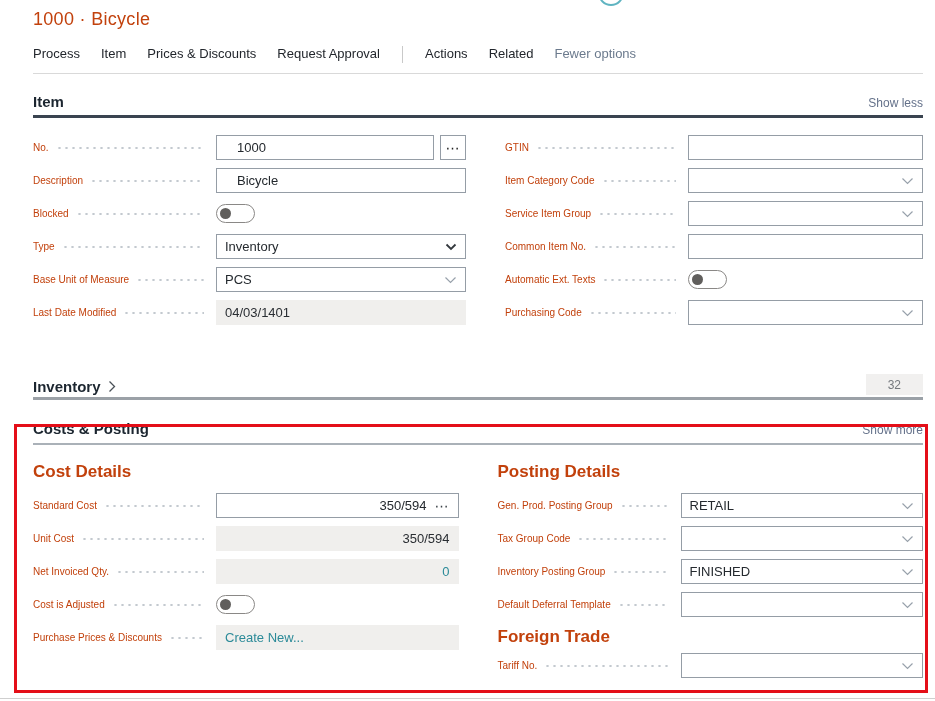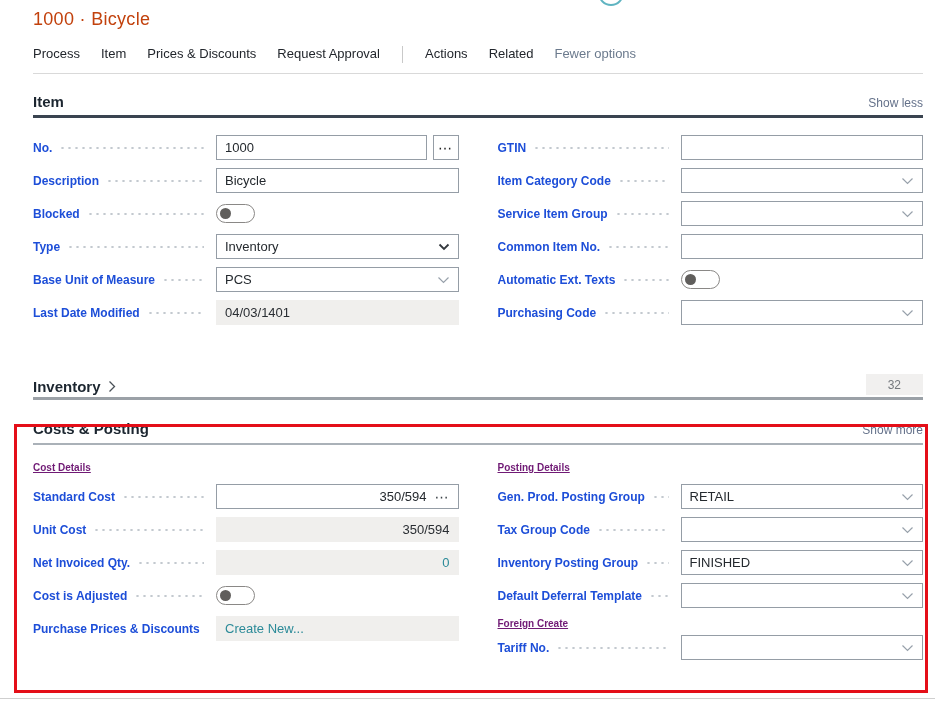--- a/index.html
+++ b/index.html
@@ -22,27 +22,27 @@
   .sec-head { display:flex; justify-content:space-between; align-items:baseline; margin-top:19px; }
   .sec-title { font-size:15px; font-weight:700; color:#1c2630; cursor:pointer; }
   .show-link { font-size:12px; color:#64718a; cursor:pointer; }
   .item-rule { height:3px; background:#3a4450; margin-top:5px; margin-bottom:17px; }
   .costs-rule { height:2px; background:#aab1b8; margin-top:6px; margin-bottom:17px; }
 
   .cols { display:grid; grid-template-columns:1fr 1fr; column-gap:39px; }
 
   .frow { display:flex; align-items:center; height:25px; margin-bottom:8px; }
   .lab { width:183px; flex:none; display:flex; align-items:center; min-width:0; }
-  .lab-t { font-size:12px; color:#1d4ed8; white-space:nowrap; padding-right:7px;font-weight:bold; }
+  .lab-t { font-size:10px; color:#c2410c; white-space:nowrap; padding-right:7px; }
   .dots { flex:1; height:2px; margin-right:12px;
           background:radial-gradient(circle,#c3c9cf 1px,transparent 1.3px);
           background-size:7px 2px; background-repeat:repeat-x; }
   .ctl { flex:1; display:flex; align-items:center; min-width:0; }
 
-  .inp { flex:1; height:25px; border:1px solid #959da6; padding:0 8px; font-size:13px;
+  .inp { flex:1; height:25px; border:1px solid #959da6; padding:0 20px; font-size:13px;
          color:#24292e; background:#fff; font-family:"Liberation Sans",sans-serif; min-width:0; }
 
   .combo { flex:1; height:25px; border:1px solid #959da6; background:#fff; display:flex;
            align-items:center; padding:0 8px; cursor:pointer; min-width:0; }
   .combo .val { flex:1; font-size:13px; color:#24292e; white-space:nowrap; overflow:hidden; }
   .combo svg { flex:none; }
 
   .ro { flex:1; height:25px; background:#f0efed; display:flex; align-items:center;
         padding:0 9px; font-size:13px; color:#2a2e33; min-width:0; }
   .ro.num { justify-content:flex-end; }
@@ -59,21 +59,21 @@
   .knob { position:absolute; left:3px; top:3px; width:11px; height:11px; border-radius:50%;
           background:#605e5c; }
 
   .inv-head { display:flex; justify-content:space-between; align-items:flex-end; margin-top:41px; }
   .inv-left { display:flex; align-items:center; gap:7px; cursor:pointer; }
   .badge { min-width:33px; height:21px; background:#f1f0ef; color:#75797e; font-size:12px;
            display:flex; align-items:center; justify-content:center; padding:0 22px; }
   .inv-rule { height:3px; background:#9ba1a7; margin-top:2px; }
 
   .costs-wrap { margin-top:20px; }
-  .grp-title { font-size:10px; font-weight:700; color:#701a75; margin-bottom:11px;text-decoration:underline; }
+  .grp-title { font-size:17px; font-weight:700; color:#c2410c; margin-bottom:11px; }
   .ft-title { margin-top:10px; margin-bottom:6px; }
 
   .red-box { position:absolute; left:14px; top:424px; width:914px; height:269px;
              border:3px solid #e40e18; pointer-events:none; z-index:5; }
   .bottom-rule { position:absolute; left:0; top:698px; width:935px; height:1px; background:#cfcfcf; }
 </style>
 </head>
 <body>
 
 <div class="pcircle"></div>
@@ -407,21 +407,21 @@
           <div class="ctl">
             <span class="combo">
               <span class="val"></span>
               <svg width="13" height="8" viewBox="0 0 13 8">
                   <path d="M1.5 1.5 L6.5 6.5 L11.5 1.5" fill="none" stroke="#98a1ab" stroke-width="1.2"></path>
                 </svg>
             </span>
           </div>
         </div>
 
-        <div class="grp-title ft-title">Foreign Create</div>
+        <div class="grp-title ft-title">Foreign Trade</div>
 
         <div class="frow">
           <div class="lab">
               <span class="lab-t">Tariff No.</span>
               <span class="dots"></span>
             </div>
           <div class="ctl">
             <span class="combo">
               <span class="val"></span>
               <svg width="13" height="8" viewBox="0 0 13 8">

